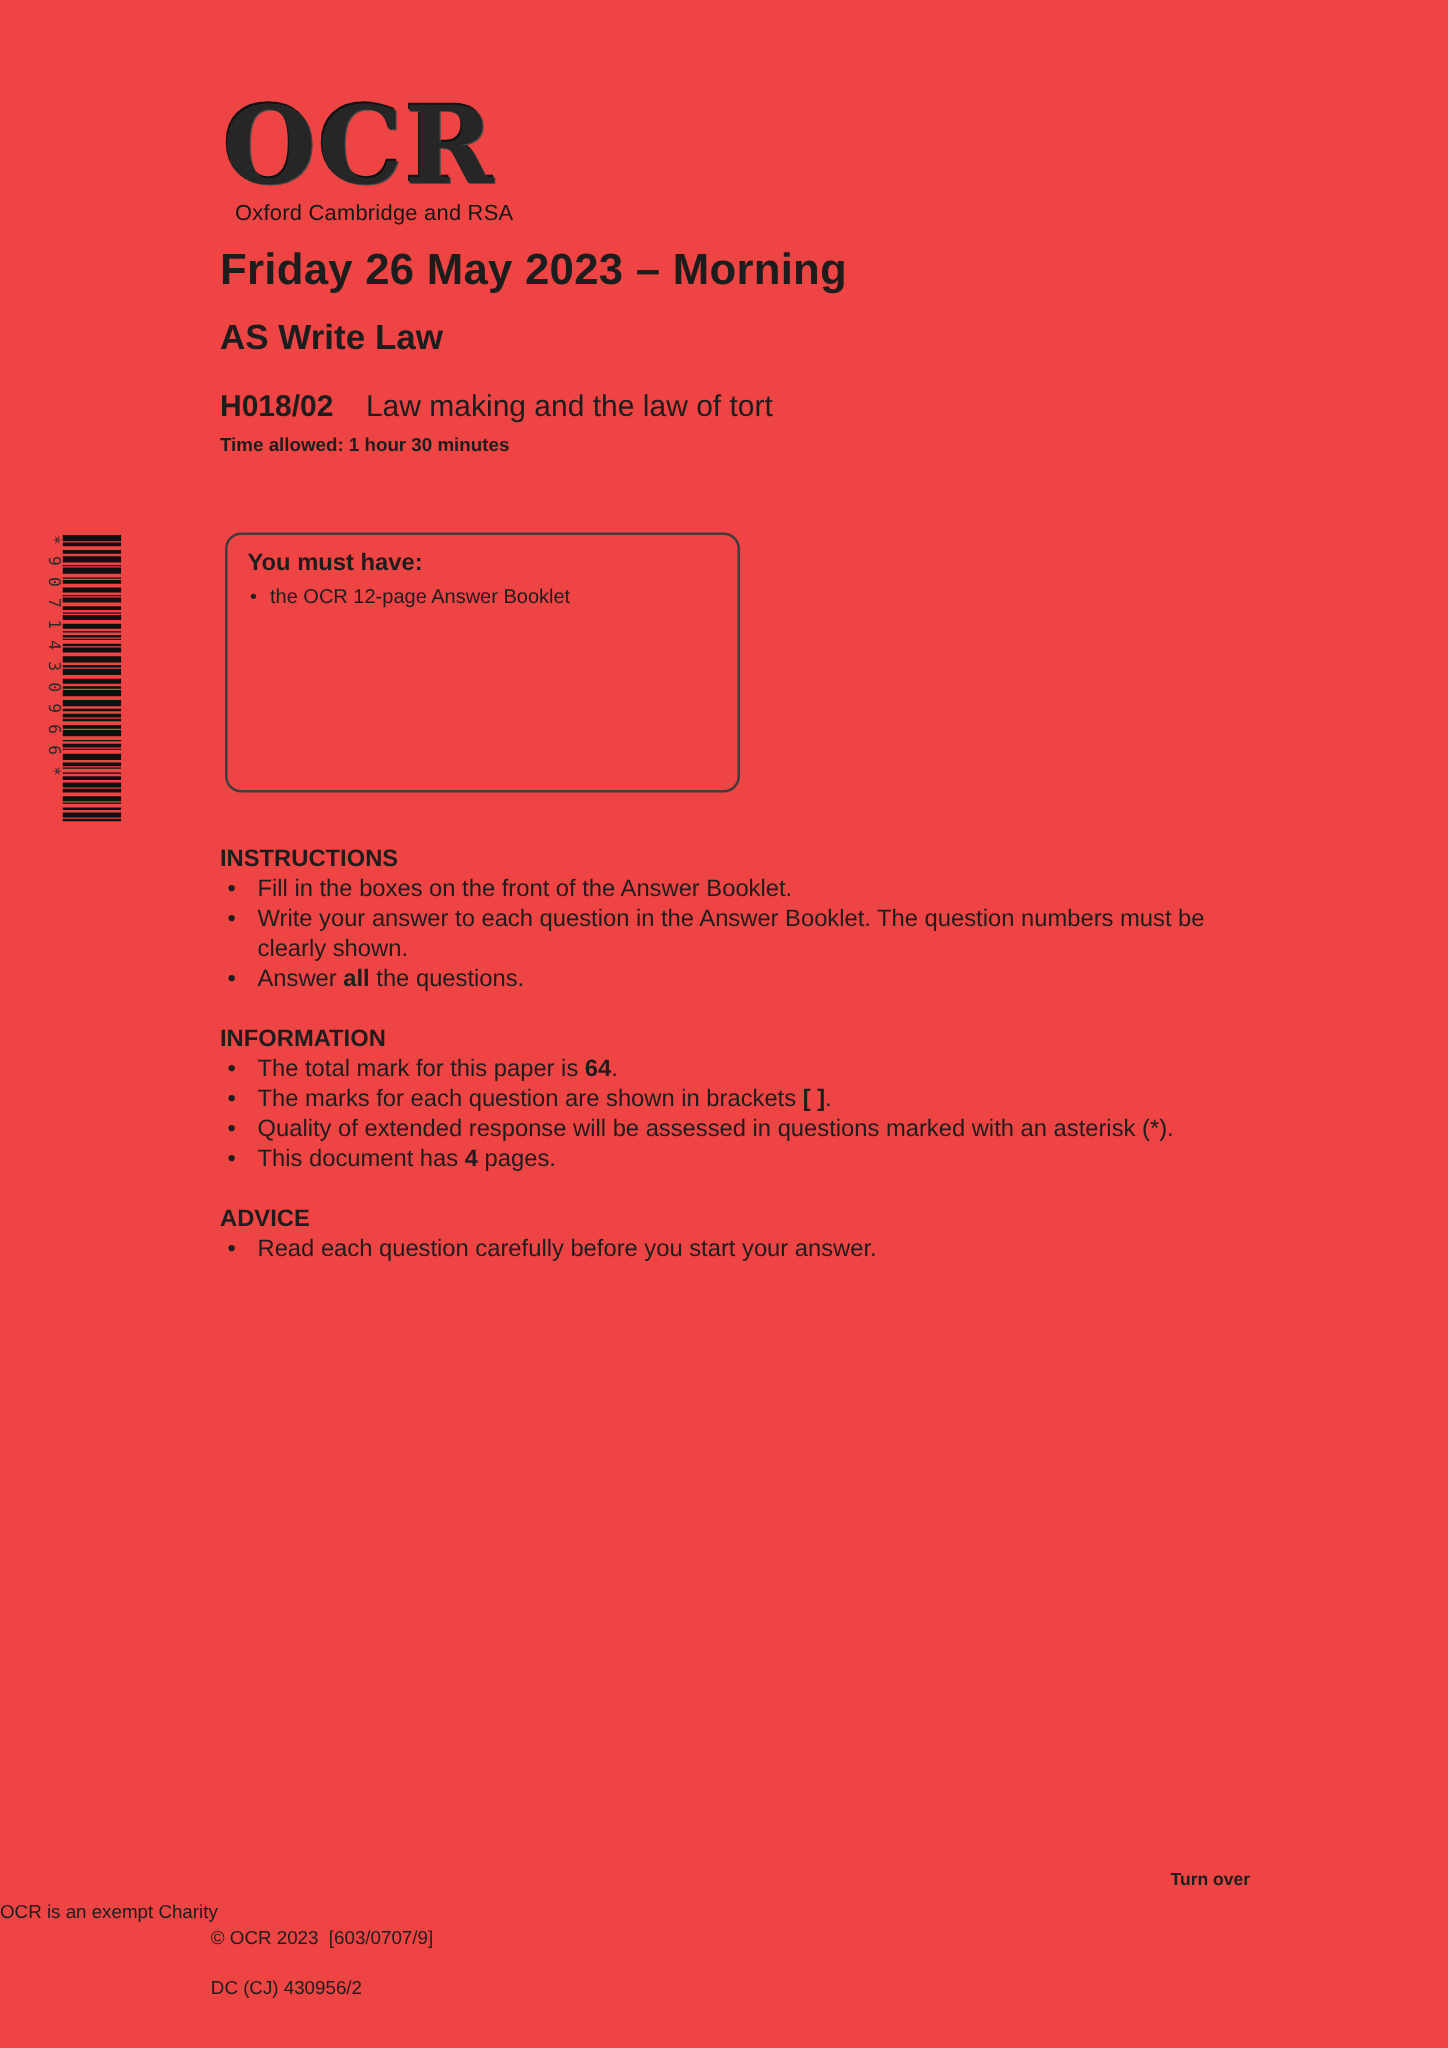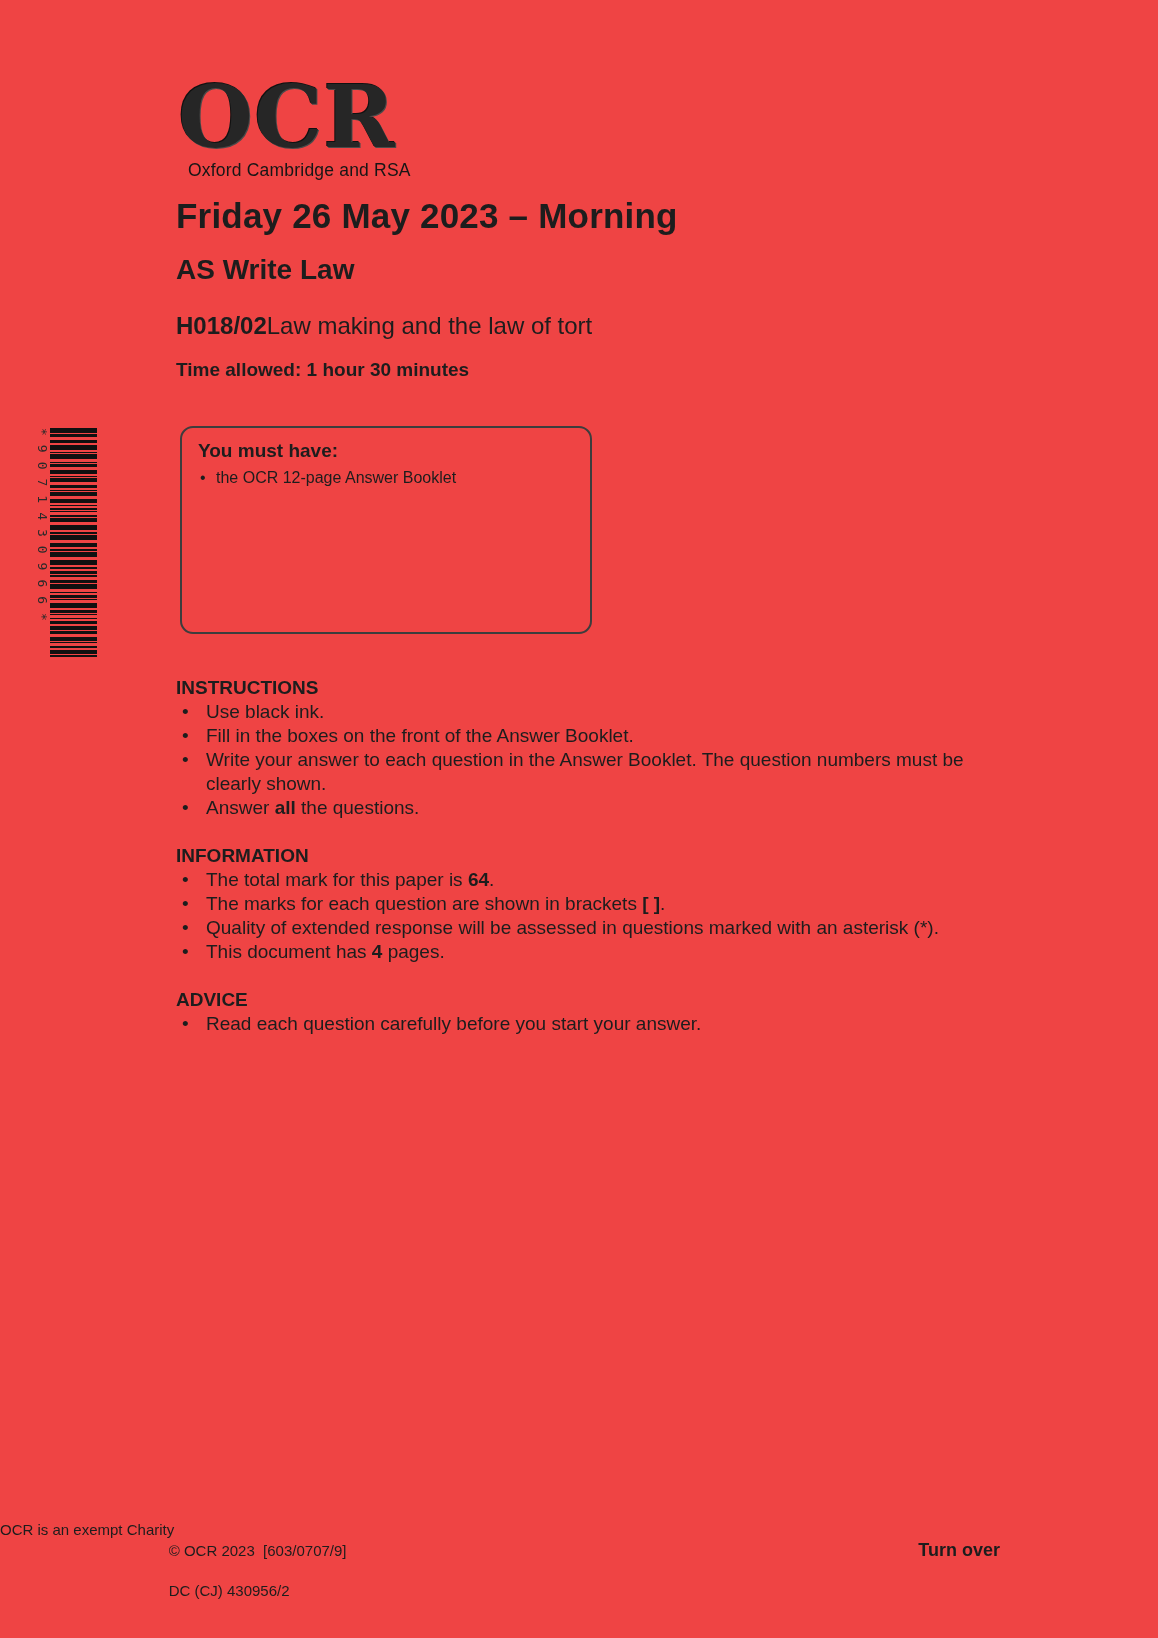--- a/index.html
+++ b/index.html
@@ -33,22 +33,22 @@
     font-size: 17.5px;
     color: #161616;
     letter-spacing: 0.2px;
   }
 
   .title-block { position: absolute; left: 176px; top: 196px; }
   .exam-title { font-size: 35px; font-weight: bold; letter-spacing: 0.2px; }
   .exam-level { margin-top: 18px; font-size: 28px; font-weight: bold; }
   .paper-line { margin-top: 26px; font-size: 24px; }
   .paper-code { font-weight: bold; }
-  .paper-name { margin-left: 0; }
-  .time-allowed { margin-top: 19px; font-size: 19px; font-weight: bold; }
+  .paper-name { margin-left: 26px; }
+  .time-allowed { margin-top: 8px; font-size: 15px; font-weight: bold; }
 
   
   .barcode { position: absolute; left: 40px; top: 428px; width: 58px; height: 234px; }
   .barcode-bars {
     position: absolute; left: 10px; top: 0;
     width: 47px; height: 234px; overflow: hidden;
   }
   .barcode-bars .bar { width: 100%; background: #101010; }
   .barcode-label {
     position: absolute; left: 10px; top: 0;
@@ -91,22 +91,22 @@
   
   .footer-left {
     position: absolute; left: 152px; top: 1521px;
     font-size: 15px; line-height: 20px; white-space: pre-wrap;
   }
   .footer-center {
     position: absolute; left: 0; right: 0; top: 1521px;
     text-align: left; font-size: 15px;
   }
   .footer-turnover {
-    position: absolute; right: 158px; top: 1540px;
-    font-size: 18px; font-weight: bold;
+    position: absolute; right: 158px; top: 1495px;
+    font-size: 14px; font-weight: bold;
   }
 </style>
 </head>
 <body>
 
 <div class="page">
 
   <div class="logo-block">
     <div class="logo-text">OCR</div>
     <div class="logo-subtitle">Oxford Cambridge and RSA</div>
@@ -179,21 +179,20 @@
     <ul class="must-have-list">
       <li>the OCR 12-page Answer Booklet</li>
     </ul>
   </div>
 
   <div class="main-sections">
 
     <div class="section">
       <h3 class="section-heading">INSTRUCTIONS</h3>
       <ul class="bullet-list">
-        <li><span>Use black ink.</span></li>
         <li><span>Fill in the boxes on the front of the Answer Booklet.</span></li>
         <li><span>Write your answer to each question in the Answer Booklet. The question numbers must be clearly shown.</span></li>
         <li><span>Answer </span><b>all</b><span> the questions.</span></li>
       </ul>
     </div>
 
     <div class="section">
       <h3 class="section-heading">INFORMATION</h3>
       <ul class="bullet-list">
         <li><span>The total mark for this paper is </span><b>64</b><span>.</span></li>

